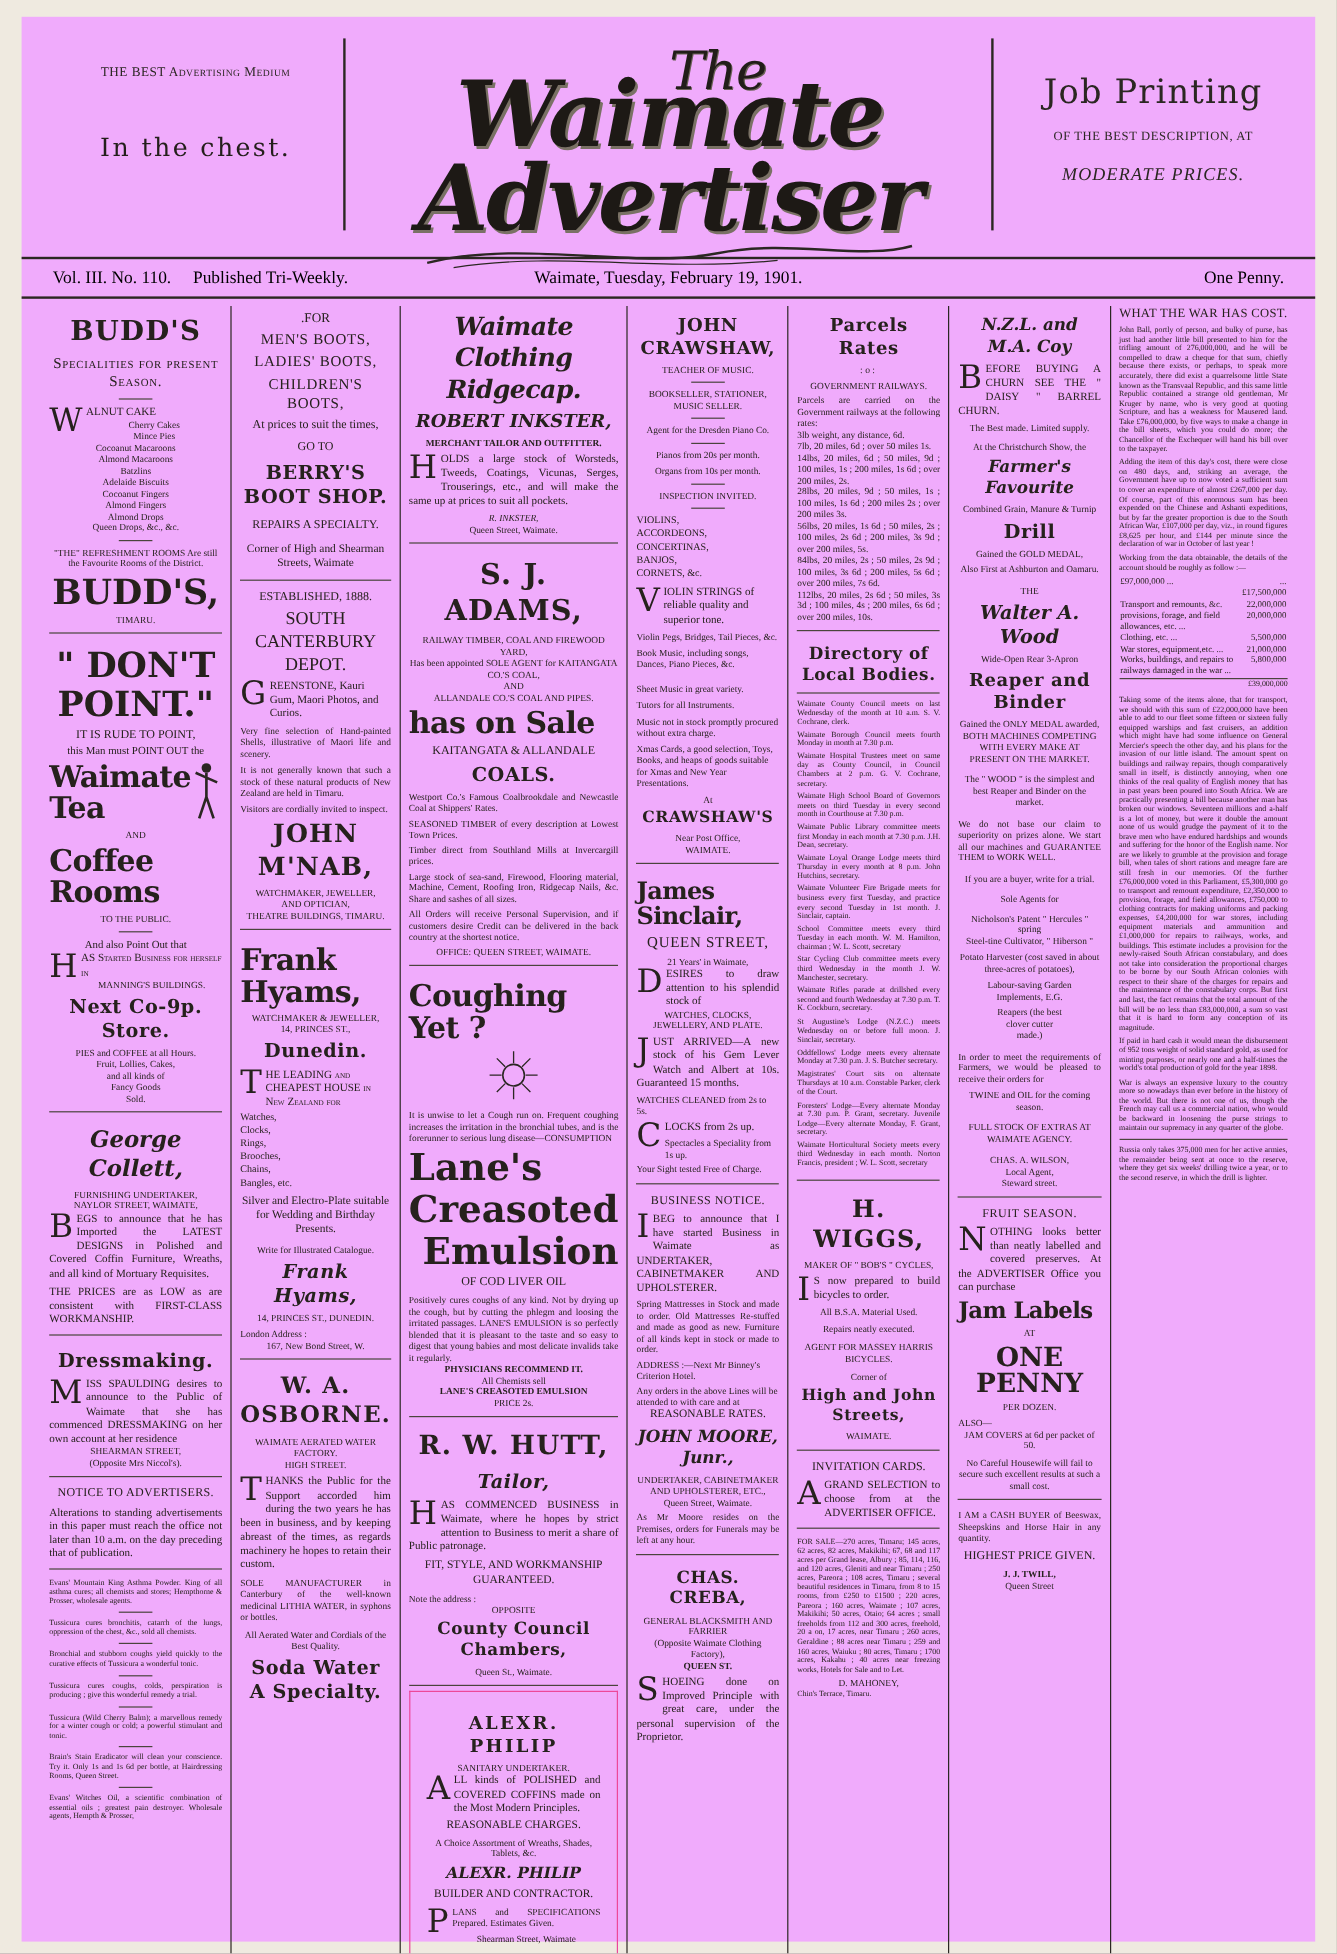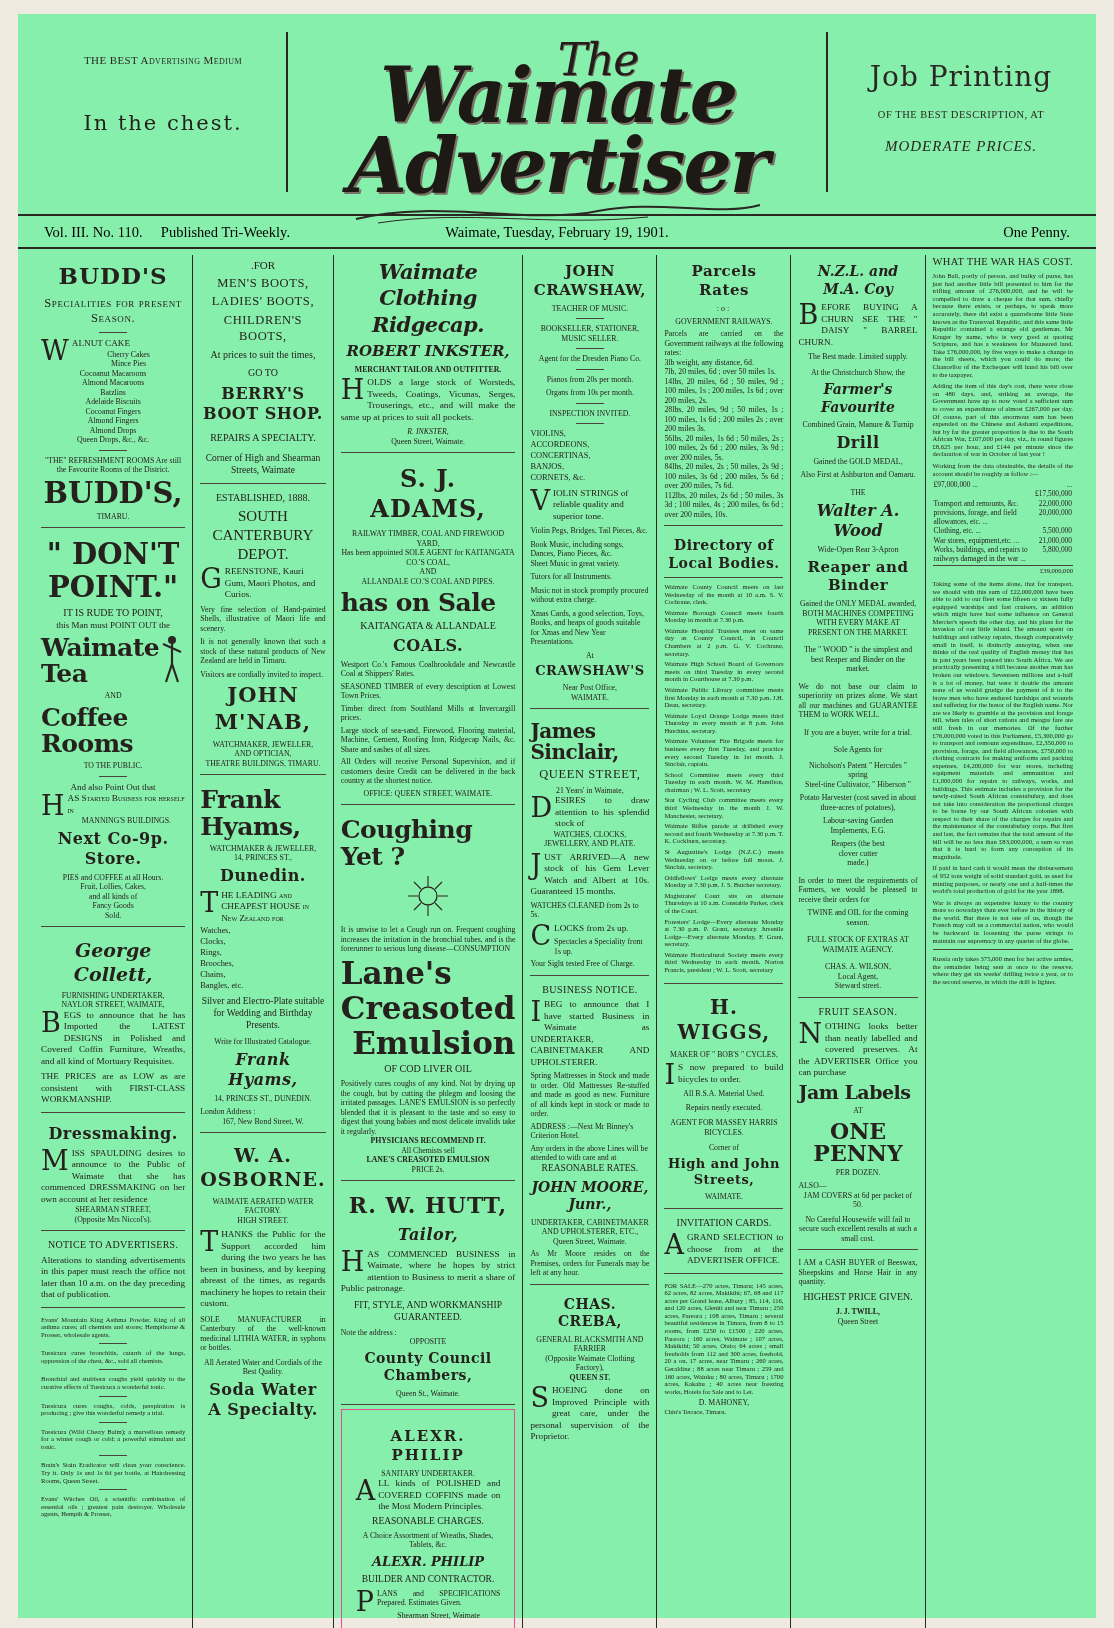--- a/index.html
+++ b/index.html
@@ -1,18 +1,18 @@
 <!DOCTYPE html>
 <html><head>
 <meta charset="utf-8">
 <style>
   html,body{margin:0;padding:0;background:#b9b3a6;}
   body{font-family:"Liberation Serif", serif;}
   .page{width:1114px;height:1628px;background:#efeae0;position:relative;overflow:hidden;box-sizing:border-box;}
-  .paper{position:absolute;left:18px;top:14px;right:18px;bottom:10px;background:#86efac;}
+  .paper{position:absolute;left:18px;top:14px;right:18px;bottom:10px;background:#f0abfc;}
   
   .masthead{position:relative;height:200px;border-bottom:2px solid #2b2722;}
   .mh-left{position:absolute;left:30px;top:40px;width:230px;text-align:center;}
   .mh-best{font-size:11px;letter-spacing:.4px;font-variant:small-caps;color:#2b2722;}
   .mh-county{font-size:21px;margin-top:45px;letter-spacing:2px;color:#241f1b;font-family:"DejaVu Serif",serif;}
   .mh-rule-l{position:absolute;left:268px;top:18px;height:160px;border-left:2px solid #2b2722;}
   .mh-rule-r{position:absolute;right:268px;top:18px;height:160px;border-left:2px solid #2b2722;}
   .mh-center{position:absolute;left:270px;right:268px;top:6px;text-align:center;}
   .mh-the{font-family:"DejaVu Serif",serif;font-style:italic;font-size:44px;color:#221d19;letter-spacing:-1px;position:relative;left:40px;top:14px;text-shadow:1px 1px 0 #6b6257;}
   .mh-title{font-family:"DejaVu Serif",serif;font-style:italic;font-weight:700;font-size:76px;color:#1d1915;letter-spacing:-2px;line-height:.92;margin-top:-10px;text-shadow:2px 2px 0 #7a7165;}
@@ -342,21 +342,21 @@
         <ul class="lst">
           <li>VIOLINS,</li>
           <li>ACCORDEONS,</li>
           <li>CONCERTINAS,</li>
           <li>BANJOS,</li>
           <li>CORNETS, &amp;c.</li>
         </ul>
         <div style="margin-top:4px"><span class="dropcap">V</span><span>IOLIN STRINGS of reliable quality and superior tone.</span></div>
         <div class="tiny" style="margin-top:4px">Violin Pegs, Bridges, Tail Pieces, &amp;c.</div>
         <div class="tiny" style="margin-top:4px">Book Music, including songs, Dances, Piano Pieces, &amp;c.</div>
-        <div class="tiny" style="margin-top:0">Sheet Music in great variety.</div>
+        <div class="tiny" style="margin-top:11px">Sheet Music in great variety.</div>
         <div class="tiny" style="margin-top:4px">Tutors for all Instruments.</div>
         <div class="tiny" style="margin-top:4px">Music not in stock promptly procured without extra charge.</div>
         <div class="tiny" style="margin-top:4px">Xmas Cards, a good selection, Toys, Books, and heaps of goods suitable for Xmas and New Year Presentations.</div>
         <div class="c tiny" style="margin-top:4px">At</div>
         <div class="hd2" style="font-size:13px">CRAWSHAW'S</div>
         <div class="c tiny">Near Post Office,</div>
         <div class="c tiny">WAIMATE.</div>
       </div>
 
       <div class="ad">

